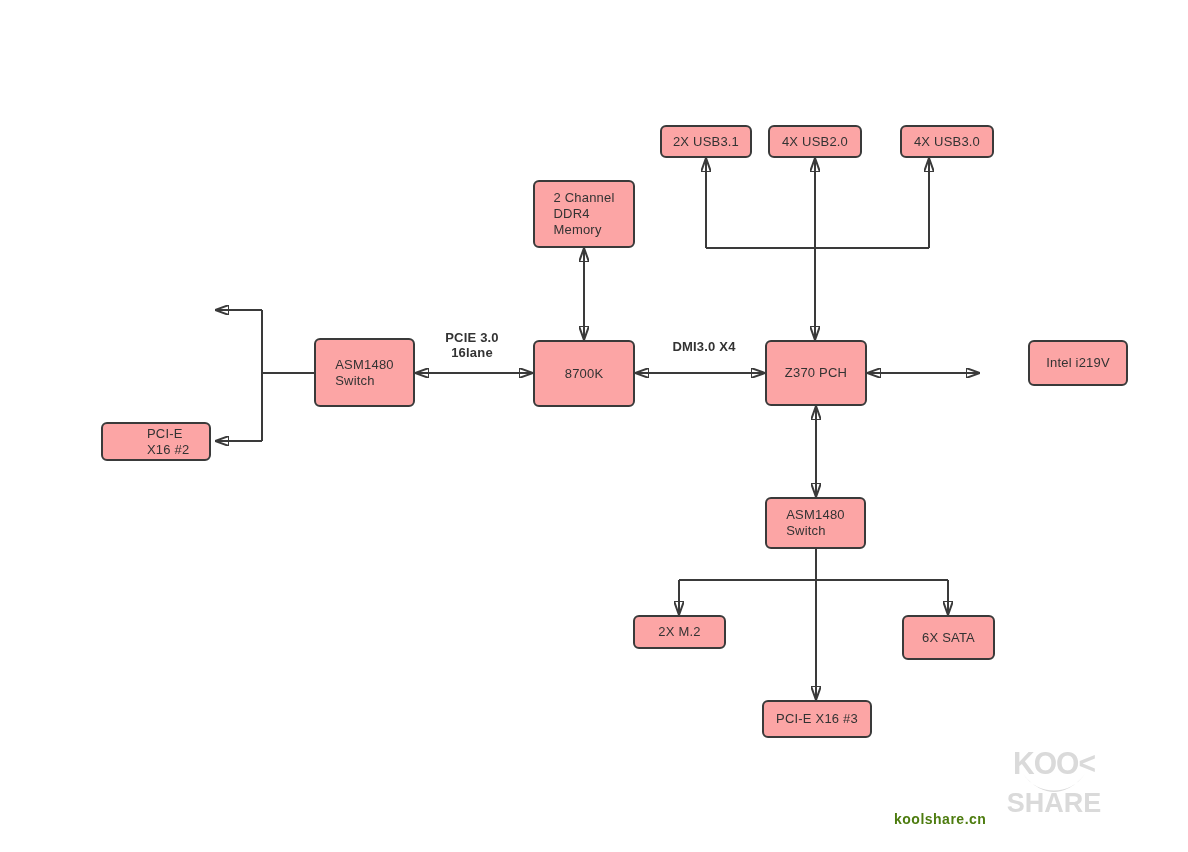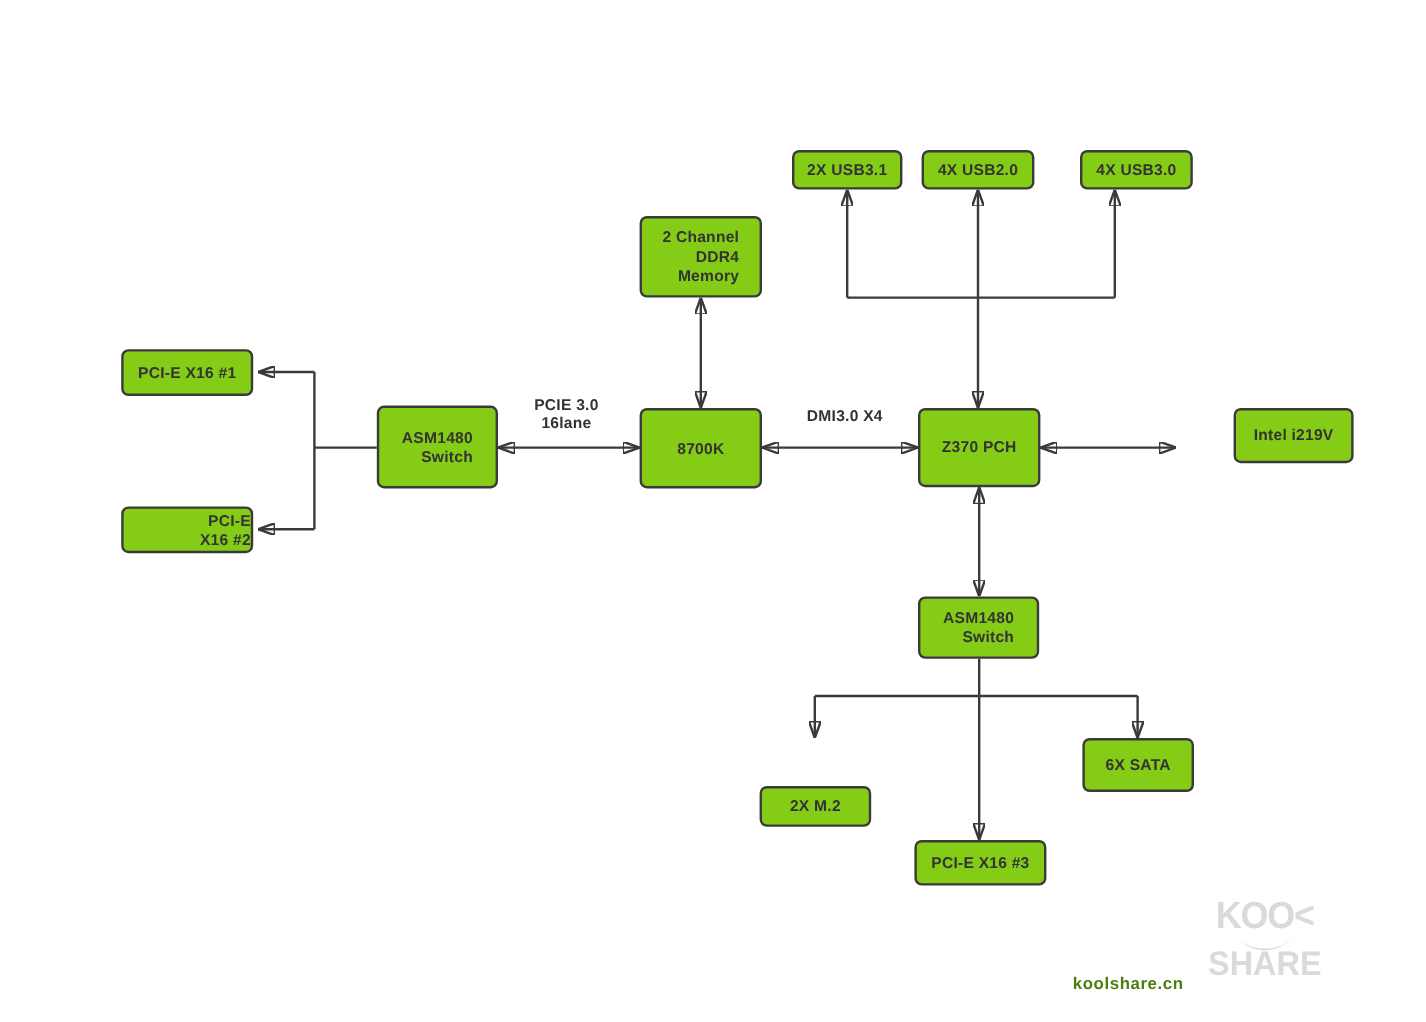--- a/index.html
+++ b/index.html
@@ -7,24 +7,24 @@
     position:relative;
     width:1188px; height:852px;
     background:#ffffff;
     font-family:"Liberation Sans", sans-serif;
     overflow:hidden;
   }
   #wires { position:absolute; left:0; top:0; width:1188px; height:852px; }
   #wires path { fill:none; stroke:#3a3a3a; stroke-width:2; }
   .node {
     position:absolute; box-sizing:border-box;
-    background:#84cc16; border:2px solid #3a3a3a; border-radius:6px;
+    background:#fca5a5; border:2px solid #3a3a3a; border-radius:6px;
     display:flex; align-items:center; justify-content:center;
-    text-align:right; white-space:pre-line;
-    font-weight:700; font-size:13px; line-height:16px; color:#333333;
+    text-align:left; white-space:pre-line;
+    font-weight:400; font-size:13px; line-height:16px; color:#333333;
     letter-spacing:0.2px;
   }
   .edge-label {
     position:absolute; text-align:center; white-space:pre-line;
     font-weight:700; font-size:13px; line-height:15px; color:#333333;
     letter-spacing:0.2px;
   }
   .watermark { position:absolute; right:14px; bottom:8px; width:280px; height:95px; }
   .wm-site {
     position:absolute; left:0px; top:62px; width:100px;
@@ -81,30 +81,29 @@
     <path d="M679,580 L679,615" marker-end="url(#ah)"></path>
     <path d="M948,580 L948,615" marker-end="url(#ah)"></path>
   </svg>
 
   <div class="node" style="left:660px; top:125px; width:92px;  height:33px;">2X USB3.1</div>
   <div class="node" style="left:768px; top:125px; width:94px;  height:33px;">4X USB2.0</div>
   <div class="node" style="left:900px; top:125px; width:94px;  height:33px;">4X USB3.0</div>
   <div class="node" style="left:533px; top:180px; width:102px; height:68px;">2 Channel
 DDR4
 Memory</div>
-  <div class="node" style="left:101px; top:291px; width:110px; height:39px;">PCI-E X16 #1</div>
   <div class="node" style="left:314px; top:338px; width:101px; height:69px;">ASM1480
 Switch</div>
   <div class="node" style="left:533px; top:340px; width:102px; height:67px;">8700K</div>
   <div class="node" style="left:765px; top:340px; width:102px; height:66px;">Z370 PCH</div>
   <div class="node" style="left:1028px; top:340px; width:100px; height:46px;">Intel i219V</div>
   <div class="node" style="left:101px; top:422px; width:110px; height:39px;padding-left:44px;">PCI-E X16 #2</div>
   <div class="node" style="left:765px; top:497px; width:101px; height:52px;">ASM1480
 Switch</div>
-  <div class="node" style="left:633px; top:615px; width:93px;  height:34px;margin-top:40px;">2X M.2</div>
+  <div class="node" style="left:633px; top:615px; width:93px;  height:34px;">2X M.2</div>
   <div class="node" style="left:902px; top:615px; width:93px;  height:45px;">6X SATA</div>
   <div class="node" style="left:762px; top:700px; width:110px; height:38px;">PCI-E X16 #3</div>
 
   <div class="edge-label" style="left:428px; top:330px; width:88px;">PCIE 3.0
 16lane</div>
   <div class="edge-label" style="left:658px; top:339px; width:92px;">DMI3.0 X4</div>
 
   <div class="watermark">
     <span class="wm-site">koolshare.cn</span>
     <div class="wm-logo">

